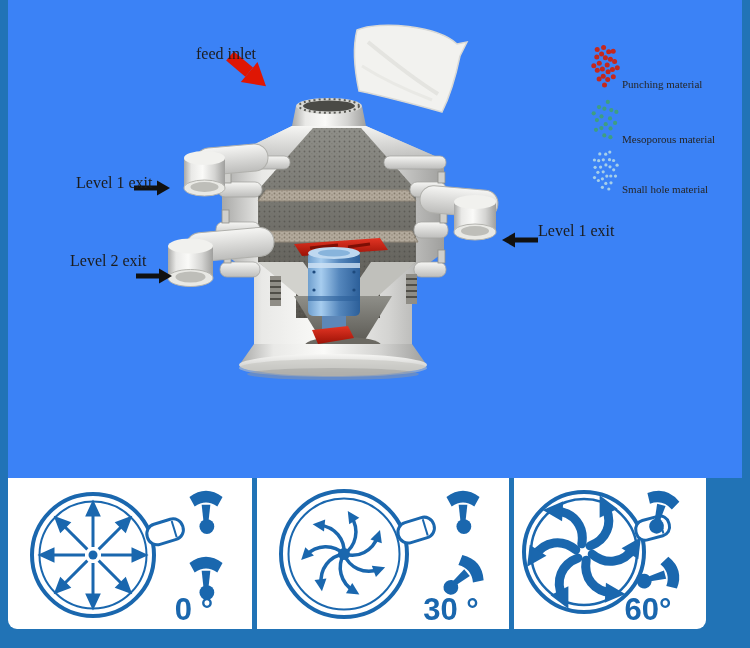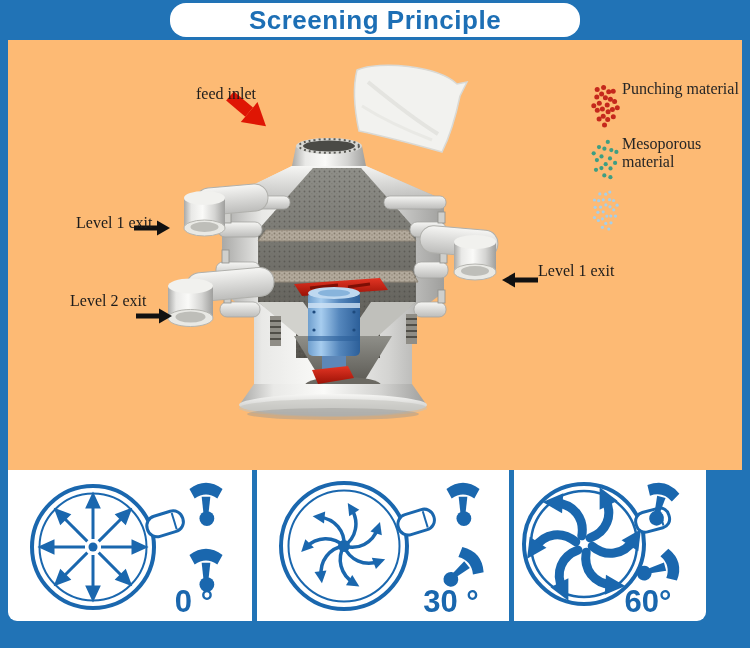--- a/index.html
+++ b/index.html
@@ -1,44 +1,41 @@
 <!DOCTYPE html>
 <html><head>
 <meta charset="utf-8">
 <style>
   html,body{margin:0;padding:0;background:#fff;}
   .page{width:750px;height:648px;position:relative;overflow:hidden;background:#2173b6;font-family:"Liberation Sans",sans-serif;}
   .band{height:40px;background:#2173b6;display:flex;align-items:center;justify-content:center;}
   .pill{background:#ffffff;border-radius:16px;height:34px;line-height:34px;min-width:350px;text-align:center;
         padding:0 30px;font-size:26px;font-weight:bold;color:#1d6fb5;letter-spacing:0.5px;}
-  .main{height:430px;background:#fdba74;border-left:8px solid #2173b6;border-right:8px solid #2173b6;position:relative;overflow:hidden;text-decoration:underline;}
+  .main{height:478px;background:#3b82f6;border-left:8px solid #2173b6;border-right:8px solid #2173b6;position:relative;overflow:hidden;text-decoration:underline;}
   .machine-svg{position:absolute;left:0;top:0;}
   .lbl{position:absolute;font-family:"Liberation Serif",serif;font-size:16px;color:#1c1c1c;white-space:nowrap;}
   .legend{position:absolute;left:0;top:0;width:100%;height:100%;pointer-events:none;}
-  .legend-row{position:absolute;display:flex;align-items:flex-start;font-family:"Liberation Serif",serif;font-size:16px;color:#262626;}
+  .legend-row{position:absolute;display:flex;align-items:flex-end;font-family:"Liberation Serif",serif;font-size:11px;color:#262626;}
   .dot-cluster{width:30px;height:50px;flex:none;margin-right:2px;}
   .panels{height:161px;background:#2173b6;display:flex;gap:5px;padding:0 8px 10px 8px;box-sizing:border-box;}
   .panel{background:#ffffff;position:relative;height:151px;}
   .panel-1{width:244px;border-bottom-left-radius:9px;}
   .panel-2{width:252px;}
   .panel-3{width:192px;border-bottom-right-radius:9px;}
   .circle-svg{position:absolute;left:0;top:0;}
   .weights{position:absolute;top:5px;right:18px;width:56px;display:flex;flex-direction:column;align-items:center;gap:12px;}
   .wi{width:42px;height:54px;display:block;}
   .angle{position:absolute;right:6px;bottom:1px;width:104px;text-align:center;font-weight:bold;font-size:31px;color:#1a67ae;}
   svg{display:block;}
 </style>
 </head>
 <body>
 
 <div class="page">
 
-  <div class="band">
-    <div class="pill">Screening Principle</div>
-  </div>
 
   <div class="main">
 
     <svg class="machine-svg" width="734" height="407" viewBox="0 0 734 407">
       <defs>
         <linearGradient id="gm" x1="0" y1="0" x2="1" y2="0">
           <stop offset="0" stop-color="#a9a9a7"></stop>
             <stop offset="0.18" stop-color="#e9e9e7"></stop>
           <stop offset="0.45" stop-color="#fafaf8"></stop>
             <stop offset="0.75" stop-color="#d4d4d2"></stop>
@@ -272,20 +269,21 @@
             <circle cx="23.6" cy="15.5" r="1.6" fill="#a6cfe9"></circle>
             <circle cx="12.4" cy="42.3" r="1.6" fill="#a6cfe9"></circle>
             <circle cx="9.8" cy="8.9" r="1.6" fill="#a6cfe9"></circle>
             <circle cx="25.5" cy="31.1" r="1.6" fill="#a6cfe9"></circle>
             <circle cx="4.5" cy="32.6" r="1.6" fill="#a6cfe9"></circle>
             <circle cx="19.8" cy="7.1" r="1.6" fill="#a6cfe9"></circle>
             <circle cx="18.8" cy="44.0" r="1.6" fill="#a6cfe9"></circle>
             <circle cx="4.4" cy="15.0" r="1.6" fill="#a6cfe9"></circle>
             <circle cx="27.1" cy="20.2" r="1.6" fill="#a6cfe9"></circle>
           </svg>
+        <span>Small hole material</span>
       </div>
     </div>
   </div>
 
 
   <div class="panels">
 
     <svg width="0" height="0" style="position:absolute">
       <symbol id="wicon" viewBox="0 0 48 62">
         <path d="M5,16 Q24,2 43,16 L37,27 Q24,18 11,27 Z"></path>

